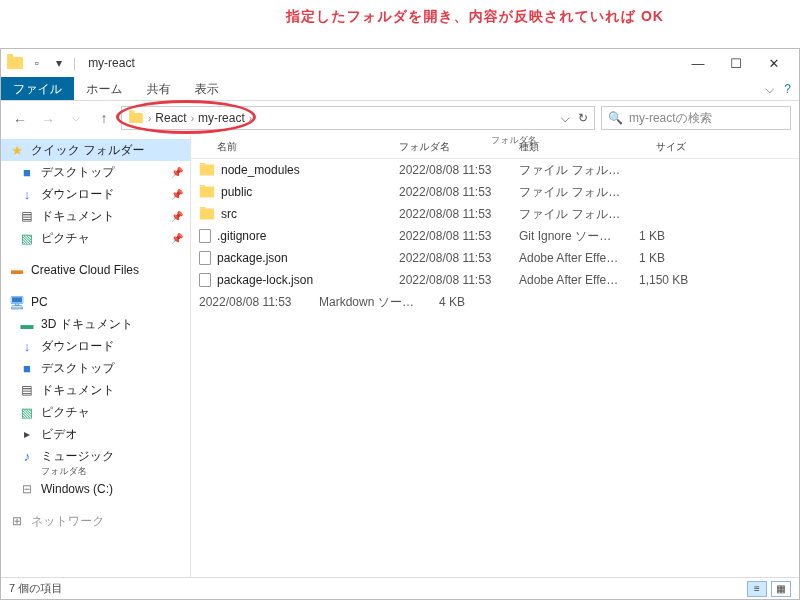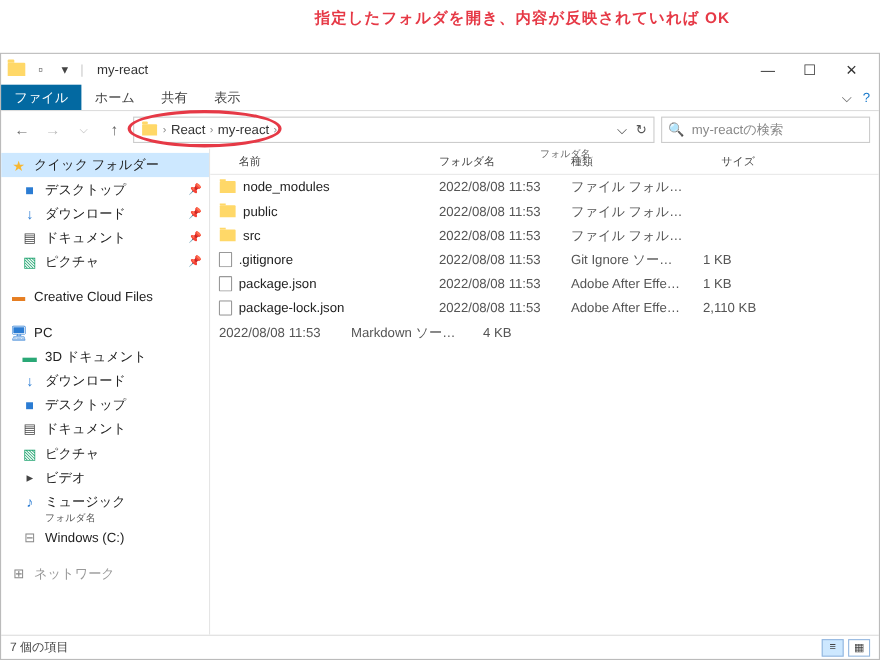--- a/index.html
+++ b/index.html
@@ -274,21 +274,21 @@
             <div class="fc type">Adobe After Effect...</div>
             <div class="fc size">1 KB</div>
           </div>
           <div class="file-row">
             <div class="fc name">
               <span class="doc-ico"></span>
               <span>package-lock.json</span>
             </div>
             <div class="fc date">2022/08/08 11:53</div>
             <div class="fc type">Adobe After Effect...</div>
-            <div class="fc size">2,110 KB</div>
+            <div class="fc size">1,150 KB</div>
           </div>
           <div class="file-row">
             <div class="fc date">2022/08/08 11:53</div>
             <div class="fc type">Markdown ソース フ...</div>
             <div class="fc size">4 KB</div>
           </div>
         </div>
     </div>
   </div>
 

